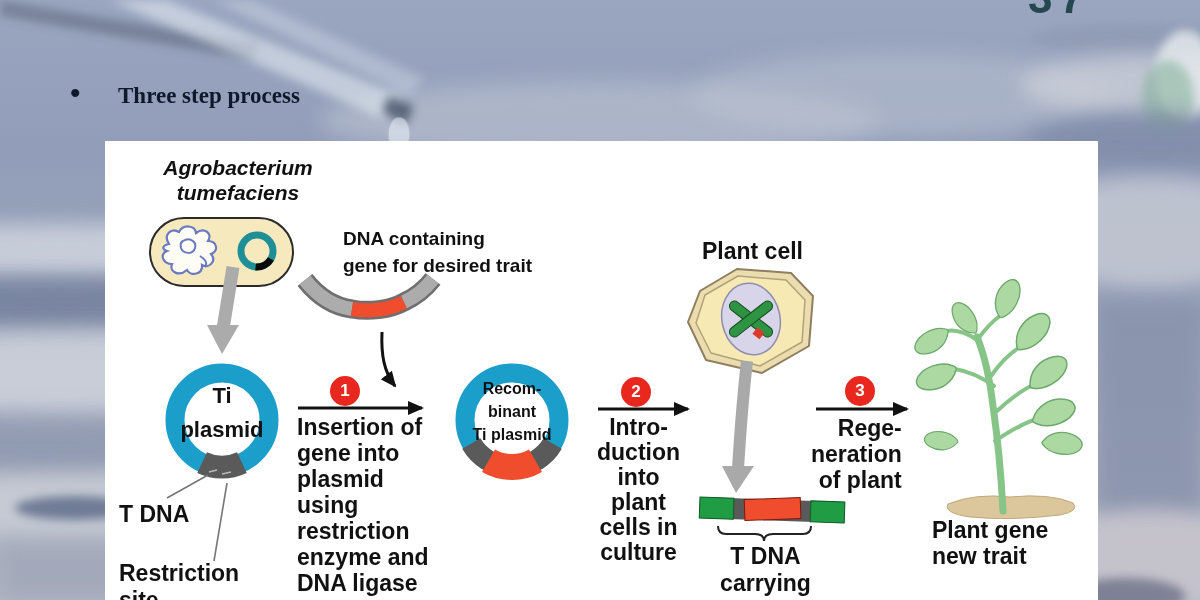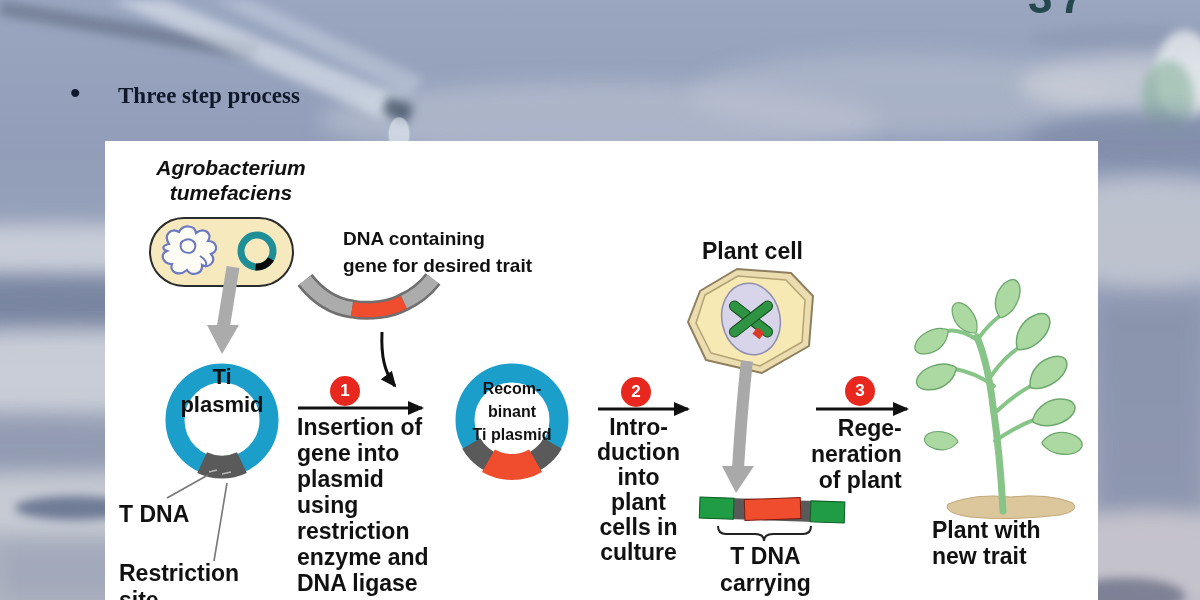--- a/index.html
+++ b/index.html
@@ -171,27 +171,27 @@
           <path transform="translate(912,206) rotate(-38)" d="M0,0 C6,-12 20,-18 34,-14 C44,-11 46,-4 40,2 C32,10 14,12 4,6 C0,4 -2,2 0,0 Z"></path>
           <path transform="translate(843,191) rotate(158) scale(0.85)" d="M0,0 C6,-12 20,-18 34,-14 C44,-11 46,-4 40,2 C32,10 14,12 4,6 C0,4 -2,2 0,0 Z"></path>
           <path transform="translate(894,175) rotate(-58) scale(0.9)" d="M0,0 C6,-12 20,-18 34,-14 C44,-11 46,-4 40,2 C32,10 14,12 4,6 C0,4 -2,2 0,0 Z"></path>
           <path transform="translate(869,192) rotate(-115) scale(0.8)" d="M0,0 C6,-12 20,-18 34,-14 C44,-11 46,-4 40,2 C32,10 14,12 4,6 C0,4 -2,2 0,0 Z"></path>
           <path transform="translate(938,300) rotate(14) scale(0.9)" d="M0,0 C6,-12 20,-18 34,-14 C44,-11 46,-4 40,2 C32,10 14,12 4,6 C0,4 -2,2 0,0 Z"></path>
           <path transform="translate(852,302) rotate(195) scale(0.75)" d="M0,0 C6,-12 20,-18 34,-14 C44,-11 46,-4 40,2 C32,10 14,12 4,6 C0,4 -2,2 0,0 Z"></path>
         </g>
       </g>
     </svg>
 
-    <div class="lbl c it" style="left:21px;top:14px;width:210px;font-size:21px;line-height:25px;">Agrobacterium
+    <div class="lbl c it" style="left:28px;top:14px;width:210px;font-size:21px;line-height:25px;">Agrobacterium
 tumefaciens</div>
 
     <div class="lbl" style="left:238px;top:84px;font-size:19px;line-height:27px;">DNA containing
 gene for desired trait</div>
 
-    <div class="lbl c" style="left:67px;top:222px;width:100px;font-size:22px;line-height:28px;">Ti
+    <div class="lbl c" style="left:67px;top:238px;width:100px;font-size:22px;line-height:34px;">Ti
 plasmid</div>
 
     <div class="lbl" style="left:14px;top:360px;font-size:23px;">T DNA</div>
 
     <div class="lbl" style="left:14px;top:419px;font-size:23px;line-height:27px;">Restriction
 site</div>
 
     <div class="badge" style="left:225px;top:235px;">1</div>
     <div class="lbl" style="left:192px;top:273px;font-size:23px;line-height:26px;">Insertion of
 gene into
@@ -216,16 +216,16 @@
     <div class="lbl c" style="left:585px;top:97px;width:125px;font-size:23px;">Plant cell</div>
 
     <div class="lbl c" style="left:598px;top:402px;width:125px;font-size:23px;line-height:27px;">T DNA
 carrying</div>
 
     <div class="badge" style="left:740px;top:235px;">3</div>
     <div class="lbl" style="left:706px;top:274px;font-size:23px;line-height:26px;text-align:right;">Rege-
 neration
 of plant</div>
 
-    <div class="lbl" style="left:827px;top:376px;font-size:23px;line-height:26px;">Plant with
+    <div class="lbl" style="left:827px;top:376px;font-size:23px;line-height:26px;">Plant gene
 new trait</div>
   </div>
 </div>
 
 </body></html>

